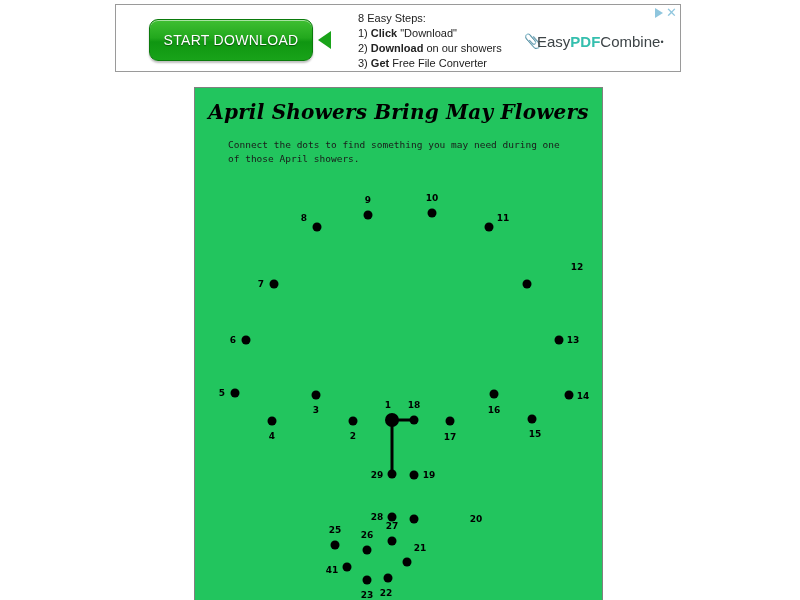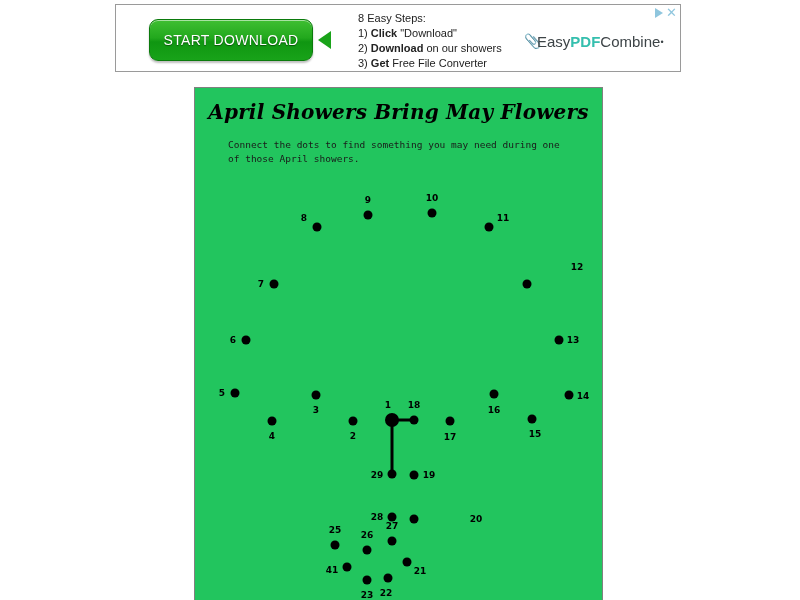--- a/index.html
+++ b/index.html
@@ -281,21 +281,21 @@
       <div class="dot-label" style="left: 299px; top: 322px;">16</div>
       <div class="puzzle-dot" style="left: 255px; top: 333px; width: 9px; height: 9px;"></div>
       <div class="dot-label" style="left: 255px; top: 349px;">17</div>
       <div class="puzzle-dot" style="left: 219px; top: 332px; width: 9px; height: 9px;"></div>
       <div class="dot-label" style="left: 219px; top: 317px;">18</div>
       <div class="puzzle-dot" style="left: 219px; top: 387px; width: 9px; height: 9px;"></div>
       <div class="dot-label" style="left: 234px; top: 387px;">19</div>
       <div class="puzzle-dot" style="left: 219px; top: 431px; width: 9px; height: 9px;"></div>
       <div class="dot-label" style="left: 234px; top: 431px; margin-left: 47px;">20</div>
       <div class="puzzle-dot" style="left: 212px; top: 474px; width: 9px; height: 9px;"></div>
-      <div class="dot-label" style="left: 225px; top: 483px;">21</div>
+      <div class="dot-label" style="left: 225px; top: 460px;">21</div>
       <div class="puzzle-dot" style="left: 193px; top: 490px; width: 9px; height: 9px;"></div>
       <div class="dot-label" style="left: 191px; top: 505px;">22</div>
       <div class="puzzle-dot" style="left: 172px; top: 492px; width: 9px; height: 9px;"></div>
       <div class="dot-label" style="left: 172px; top: 507px;">23</div>
       <div class="puzzle-dot" style="left: 152px; top: 479px; width: 9px; height: 9px;"></div>
       <div class="dot-label" style="left: 137px; top: 482px;">41</div>
       <div class="puzzle-dot" style="left: 140px; top: 457px; width: 9px; height: 9px;"></div>
       <div class="dot-label" style="left: 140px; top: 442px;">25</div>
       <div class="puzzle-dot" style="left: 172px; top: 462px; width: 9px; height: 9px;"></div>
       <div class="dot-label" style="left: 172px; top: 447px;">26</div>

